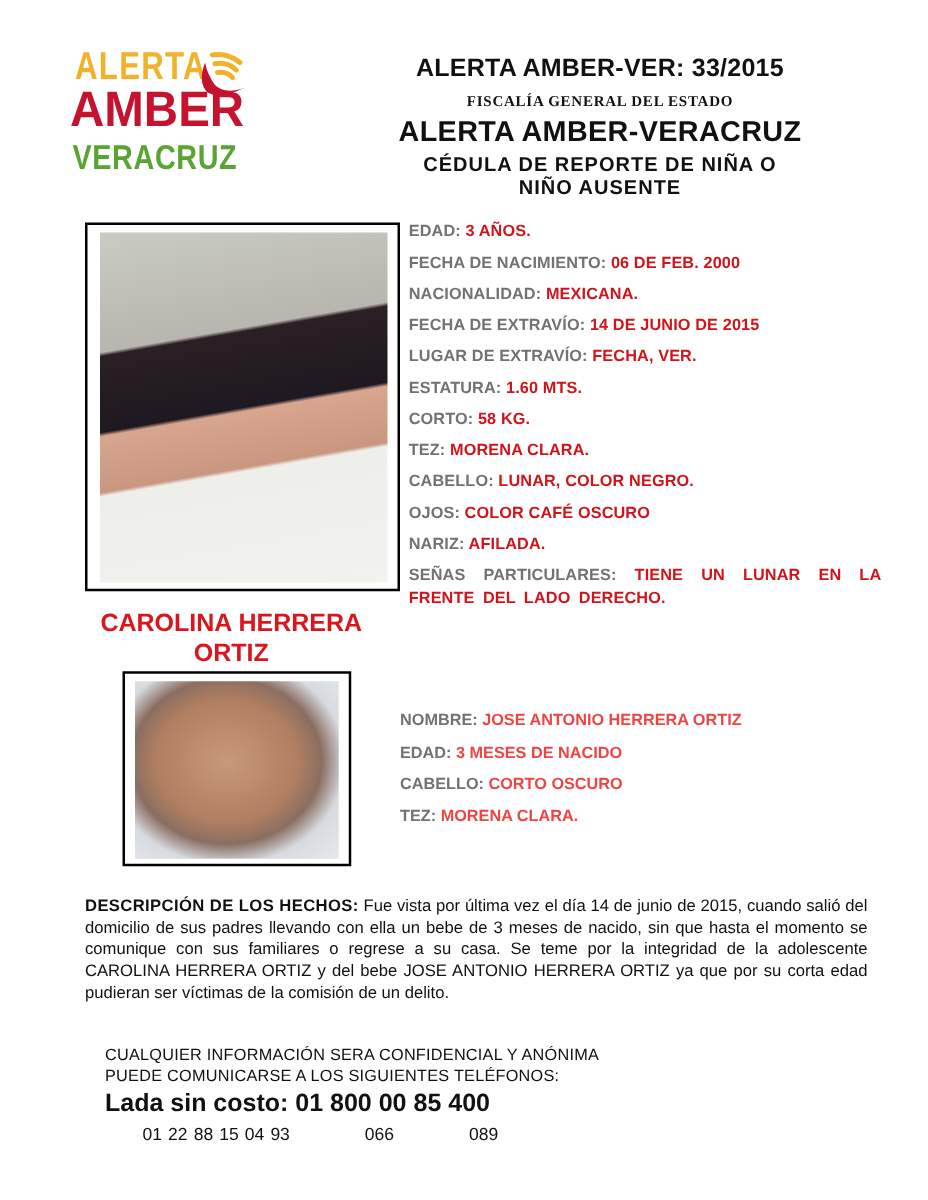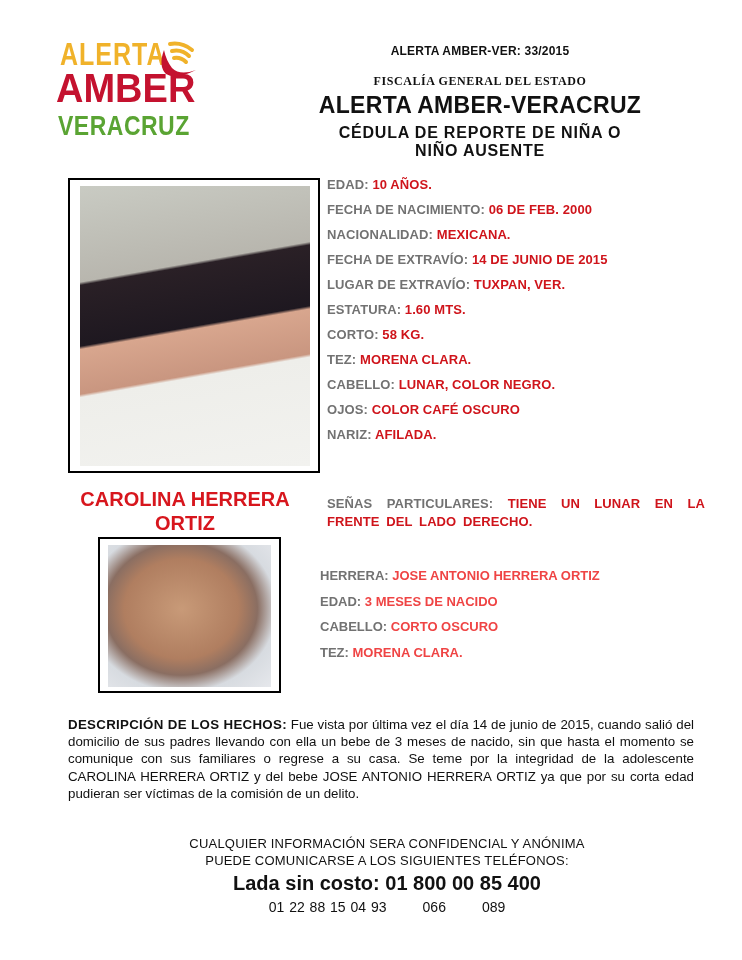--- a/index.html
+++ b/index.html
@@ -7,58 +7,58 @@
 
     
     .logo { position: absolute; left: 56px; top: 34px; width: 150px; height: 104px; }
     .logo .l1 { position: absolute; left: 4px; top: 2px; font-family: "Liberation Sans", sans-serif; font-weight: 900; font-size: 25px; letter-spacing: 1px; color: #f0b22a; transform: scaleY(1.25); transform-origin: top left; }
     .logo .l2 { position: absolute; left: 0px; top: 32px; font-family: "Liberation Sans", sans-serif; font-weight: 900; font-size: 38px; color: #c4122f; letter-spacing: 0px; transform: scaleY(1.05); transform-origin: top left; }
     .logo .l3 { position: absolute; left: 2px; top: 76px; font-family: "Liberation Sans", sans-serif; font-weight: 900; font-size: 23px; color: #5aa433; letter-spacing: 0.5px; transform: scaleY(1.2); transform-origin: top left; }
     .logo svg { position: absolute; left: 100px; top: 0px; }
 
     
     .hdr { position: absolute; left: 315px; width: 330px; text-align: center; }
-    .hdr-code { top: 44px; font-size: 12px; font-weight: bold; letter-spacing: 0.2px; }
+    .hdr-code { top: 44px; font-size: 20px; font-weight: bold; letter-spacing: 0.2px; }
     .hdr-fisc { top: 74px; font-size: 12px; font-weight: bold; letter-spacing: 0.6px; font-family: Liberation Serif, serif; }
     .hdr-title { top: 92px; font-size: 23px; font-weight: bold; letter-spacing: 0.3px; }
     .hdr-sub { top: 124px; font-size: 16px; font-weight: bold; letter-spacing: 0.8px; }
 
     
     .frame { position: absolute; border: 2px solid #000; background: #fff; box-sizing: border-box; }
     .frame .photo { position: absolute; }
     .frame1 { left: 68px; top: 178px; width: 252px; height: 295px; }
     .frame1 .photo { left: 10px; top: 6px; width: 230px; height: 280px; background: linear-gradient(170deg, #c9cbc3 0%, #b8b6ae 30%, #2a2026 31%, #1e1820 50%, #d8a68e 51%, #c99680 65%, #eeeeea 66%, #f2f2ef 100%); }
     .frame2 { left: 98px; top: 537px; width: 183px; height: 156px; }
     .frame2 .photo { left: 8px; top: 6px; width: 163px; height: 142px; background: radial-gradient(ellipse at 45% 45%, #c89a78 0%, #b07e60 45%, #8a6e62 60%, #d7dbe0 75%, #e6e8ec 100%); }
 
     .name-main { position: absolute; left: 55px; top: 487px; width: 260px; text-align: center; color: #d7161d; font-weight: bold; font-size: 20px; line-height: 24px; }
 
     
     .info { position: absolute; left: 327px; top: 176px; width: 378px; }
     .info .row { font-size: 13px; font-weight: bold; height: 25px; line-height: 18px; letter-spacing: 0.1px; }
     .info .lbl { color: #727272; }
     .info .val { color: #cf141b; }
-    .info .row.multi { height: auto; text-align: justify; text-align-last: left; word-spacing: 3px; margin-top: 44px; }
+    .info .row.multi { height: auto; text-align: justify; text-align-last: left; word-spacing: 3px; }
 
     .info2 { position: absolute; left: 320px; top: 567px; width: 340px; }
     .info2 .row { font-size: 13px; font-weight: bold; height: 25.5px; line-height: 18px; }
     .info2 .lbl { color: #727272; }
     .info2 .val { color: #ef4444; }
 
     
     .desc { position: absolute; left: 68px; top: 716px; width: 626px; font-size: 13.3px; line-height: 17.2px; text-align: justify; color: #111; }
     .desc .dlbl { font-weight: bold; letter-spacing: 0.3px; }
 
     
-    .foot { position: absolute; left: 112px; width: 550px; text-align: center; }
+    .foot { position: absolute; left: 84px; width: 550px; text-align: left; }
     .f1 { top: 836px; font-size: 13px; letter-spacing: 0.2px; }
     .f2 { top: 853px; font-size: 13px; letter-spacing: 0.2px; }
     .f3 { top: 872px; font-size: 20px; font-weight: bold; }
     .f4 { top: 899px; font-size: 14px; word-spacing: 1px; }
-    .f4 span { margin: 0 18px; }
+    .f4 span { margin: 0 30px; }
   </style>
 </head>
 <body>
 
 <div class="logo">
   <div class="l1">ALERTA</div>
   <div class="l2">AMBER</div>
   <div class="l3">VERACRUZ</div>
   <svg width="50" height="60" viewBox="0 0 50 60">
     <path d="M14 10 Q26 8 36 16" stroke="#f0b22a" stroke-width="4" fill="none" stroke-linecap="round"></path>
@@ -72,40 +72,40 @@
 <div class="hdr hdr-fisc">FISCALÍA GENERAL DEL ESTADO</div>
 <div class="hdr hdr-title">ALERTA AMBER-VERACRUZ</div>
 <div class="hdr hdr-sub">CÉDULA DE REPORTE DE NIÑA O NIÑO AUSENTE</div>
 
 <div class="frame frame1">
   <div class="photo"></div>
 </div>
 <div class="name-main">CAROLINA HERRERA ORTIZ</div>
 
 <div class="info">
-  <div class="row"><span class="lbl">EDAD:</span> <span class="val">10 AÑOS.</span></div>
+  <div class="row"><span class="lbl">EDAD:</span> <span class="val">3 AÑOS.</span></div>
   <div class="row"><span class="lbl">FECHA DE NACIMIENTO:</span> <span class="val">06 DE FEB. 2000</span></div>
   <div class="row"><span class="lbl">NACIONALIDAD:</span> <span class="val">MEXICANA.</span></div>
   <div class="row"><span class="lbl">FECHA DE EXTRAVÍO:</span> <span class="val">14 DE JUNIO DE 2015</span></div>
-  <div class="row"><span class="lbl">LUGAR DE EXTRAVÍO:</span> <span class="val">TUXPAN, VER.</span></div>
+  <div class="row"><span class="lbl">LUGAR DE EXTRAVÍO:</span> <span class="val">FECHA, VER.</span></div>
   <div class="row"><span class="lbl">ESTATURA:</span> <span class="val">1.60 MTS.</span></div>
   <div class="row"><span class="lbl">CORTO:</span> <span class="val">58 KG.</span></div>
   <div class="row"><span class="lbl">TEZ:</span> <span class="val">MORENA CLARA.</span></div>
   <div class="row"><span class="lbl">CABELLO:</span> <span class="val">LUNAR, COLOR NEGRO.</span></div>
   <div class="row"><span class="lbl">OJOS:</span> <span class="val">COLOR CAFÉ OSCURO</span></div>
   <div class="row"><span class="lbl">NARIZ:</span> <span class="val">AFILADA.</span></div>
   <div class="row multi"><span class="lbl">SEÑAS PARTICULARES:</span> <span class="val">TIENE UN LUNAR  EN LA FRENTE DEL LADO DERECHO.</span></div>
 </div>
 
 <div class="frame frame2">
   <div class="photo"></div>
 </div>
 
 <div class="info2">
-  <div class="row"><span class="lbl">HERRERA:</span> <span class="val">JOSE ANTONIO HERRERA ORTIZ</span></div>
+  <div class="row"><span class="lbl">NOMBRE:</span> <span class="val">JOSE ANTONIO HERRERA ORTIZ</span></div>
   <div class="row"><span class="lbl">EDAD:</span> <span class="val">3 MESES DE NACIDO</span></div>
   <div class="row"><span class="lbl">CABELLO:</span> <span class="val">CORTO OSCURO</span></div>
   <div class="row"><span class="lbl">TEZ:</span> <span class="val">MORENA CLARA.</span></div>
 </div>
 
 <div class="desc">
   <span class="dlbl">DESCRIPCIÓN DE LOS HECHOS:</span>
   <span>Fue vista por última vez el día 14 de junio de 2015, cuando salió del domicilio de sus padres llevando con ella un bebe de 3 meses de nacido,  sin que hasta el momento se comunique con sus familiares o regrese a su casa. Se teme por la integridad de la adolescente CAROLINA HERRERA ORTIZ y del bebe JOSE ANTONIO HERRERA ORTIZ ya que por su corta edad pudieran ser víctimas de la comisión de un delito.</span>
 </div>
 

